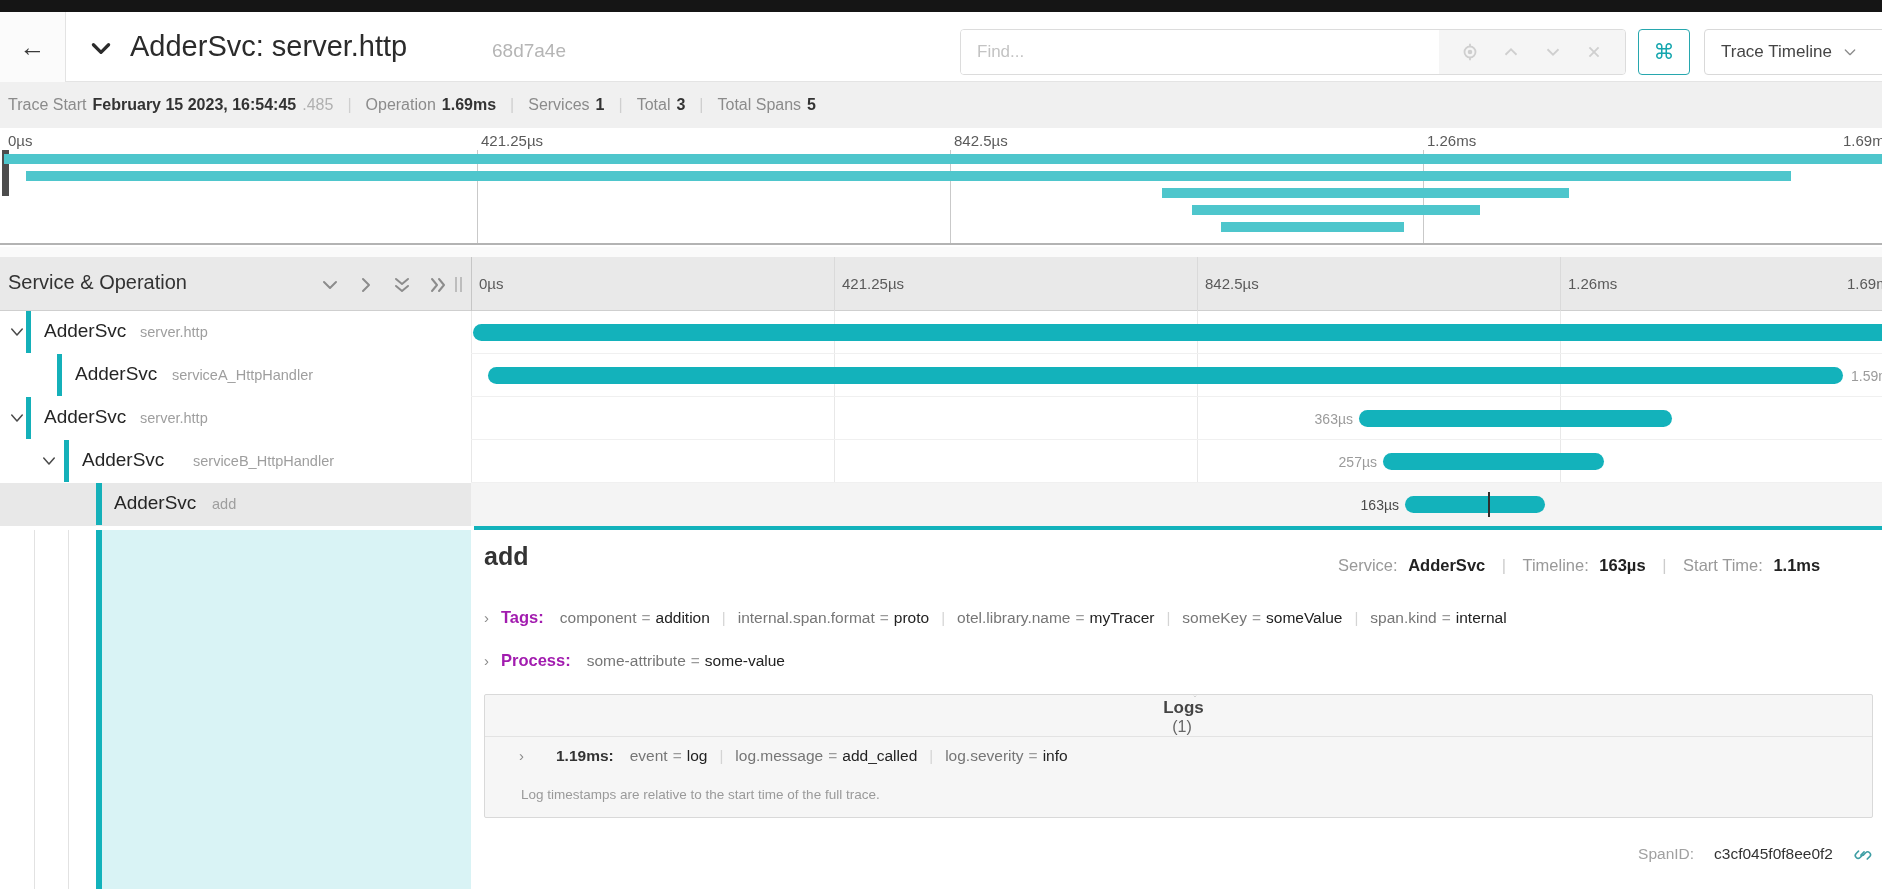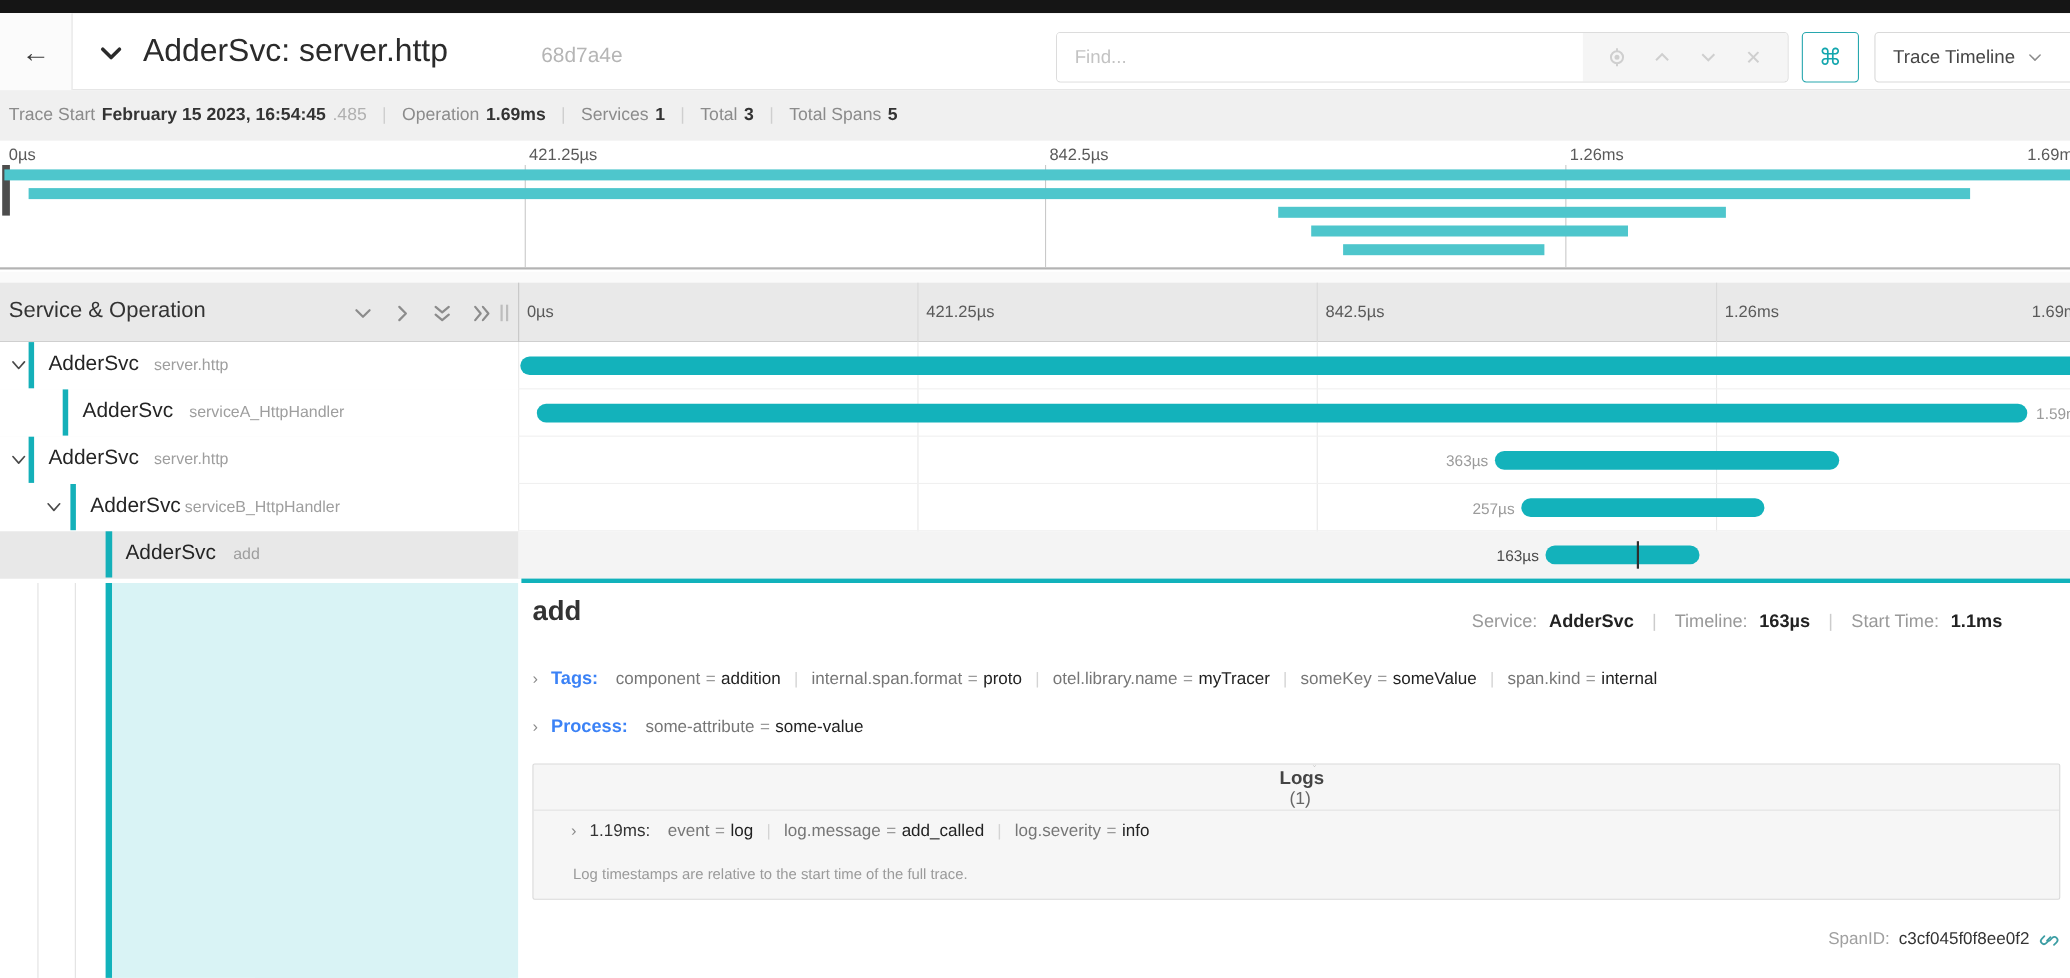--- a/index.html
+++ b/index.html
@@ -74,37 +74,37 @@
   .guide { position:absolute; top:0; width:1px; height:359px; background:#e2e2e2; }
   #laccent { position:absolute; left:96px; top:0; width:6px; height:359px; background:#12b2bb; }
   #ltint { position:absolute; left:102px; top:0; width:369px; height:359px; background:#d9f3f5; }
   #detail { left:474px; top:530px; width:1408px; height:359px; background:#fff; }
   #dtitle { position:absolute; left:10px; top:12px; font-size:25px; font-weight:600; color:#333; }
   #dmeta { position:absolute; left:864px; top:26px; font-size:16.5px; color:#999; white-space:nowrap; }
   #dmeta b { color:#222; }
   #dmeta .sep { color:#ccc; margin:0 12px; }
   .togglerow { position:absolute; left:10px; white-space:nowrap; font-size:16px; }
   .tgl { color:#8a8a8a; font-size:15px; margin-right:12px; cursor:pointer; display:inline-block; }
-  .seclbl { font-weight:700; color:#3b82f6; font-size:16.5px; margin-right:16px;text-align:right; }
+  .seclbl { font-weight:700; color:#a21caf; font-size:16.5px; margin-right:16px;text-align:right; }
   .kv { font-size:15.5px; }
   .kv .k { color:#767676; }
   .kv .eq { color:#9b9b9b; margin:0 5px; }
   .kv .v { color:#222; font-weight:500; }
   .kvsep { color:#d4d4d4; margin:0 12px; font-size:15px; }
   #logsbox { position:absolute; left:10px; top:164px; width:1389px; height:124px; border:1px solid #d9d9d9;
     background:#f6f6f6; border-radius:2px; }
   #logshdr { position:absolute; left:0; top:0; width:100%; height:42px; border-bottom:1px solid #e3e3e3;
     display:flex; align-items:center; cursor:pointer;flex-direction:column; }
   #logshdr .cv { margin-left:32px; width:18px; height:18px; }
   #logshdr .lb { margin-left:10px; font-size:17px; font-weight:700; color:#444; }
   #logshdr .ct { margin-left:7px; font-size:16px; color:#666; }
   #logentry { position:absolute; left:34px; top:52px; white-space:nowrap; }
-  #logentry .time { font-weight:400; color:#333; font-size:15.5px; margin-right:16px; }
+  #logentry .time { font-weight:700; color:#333; font-size:15.5px; margin-right:16px;margin-left:20px; }
   #loghint { position:absolute; left:36px; top:92px; font-size:13.5px; color:#9a9a9a; }
-  #spanidrow { position:absolute; right:10px; top:314px; display:flex; align-items:center; gap:8px; font-size:15.5px; }
+  #spanidrow { position:absolute; right:10px; top:314px; display:flex; align-items:center; gap:20px; font-size:15.5px; }
   #spanidrow .sl { color:#a0a0a0; }
   #spanidrow .sv { color:#333; }
 </style>
 </head>
 <body>
 
 <div id="app">
 
   <div id="topbar" class="abs"></div>
 
@@ -262,21 +262,21 @@
       <div class="bar" style="left:1359px;width:313px"></div>
     </div>
 
     <div class="srow" style="top:129px">
       <div class="namecell">
         <svg class="rcaret" style="left:40px" viewBox="0 0 24 24">
           <polyline class="chev" style="stroke:#4a4a4a" points="5,8 12,16 19,8"></polyline>
           </svg>
         <div class="accent" style="left:64px"></div>
         <div class="svc" style="left:82px">AdderSvc</div>
-        <div class="op" style="left:168px">serviceB_HttpHandler</div>
+        <div class="op" style="left:193px">serviceB_HttpHandler</div>
       </div>
       <div class="durlabel" style="left:1297px">257µs</div>
       <div class="bar" style="left:1383px;width:221px"></div>
     </div>
 
     <div class="srow sel" style="top:172px">
       <div class="tlcell"></div>
       <div class="namecell">
         <div class="accent" style="left:96px;width:6px"></div>
         <div class="svc" style="left:114px">AdderSvc</div>

